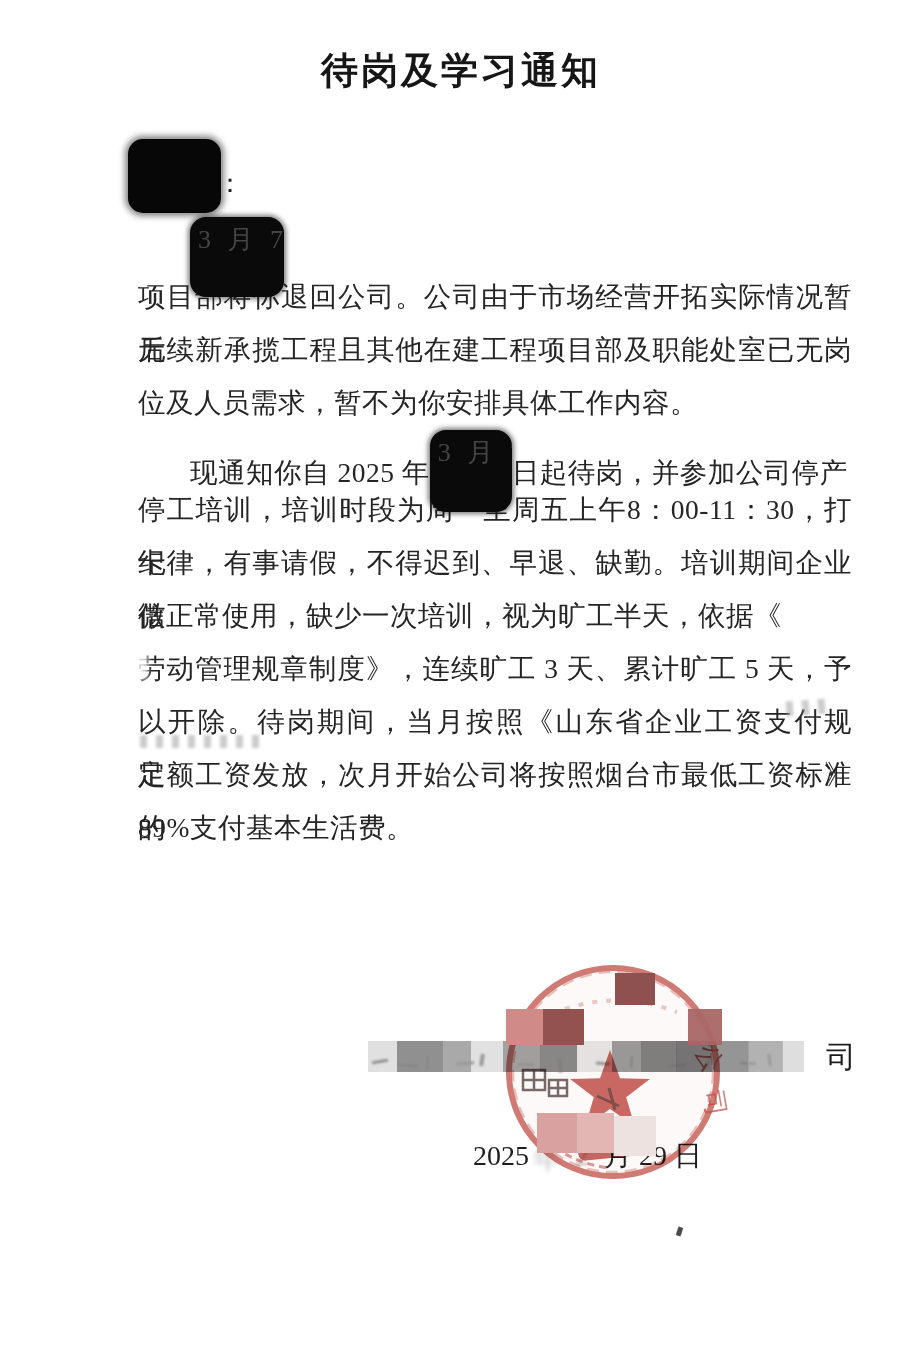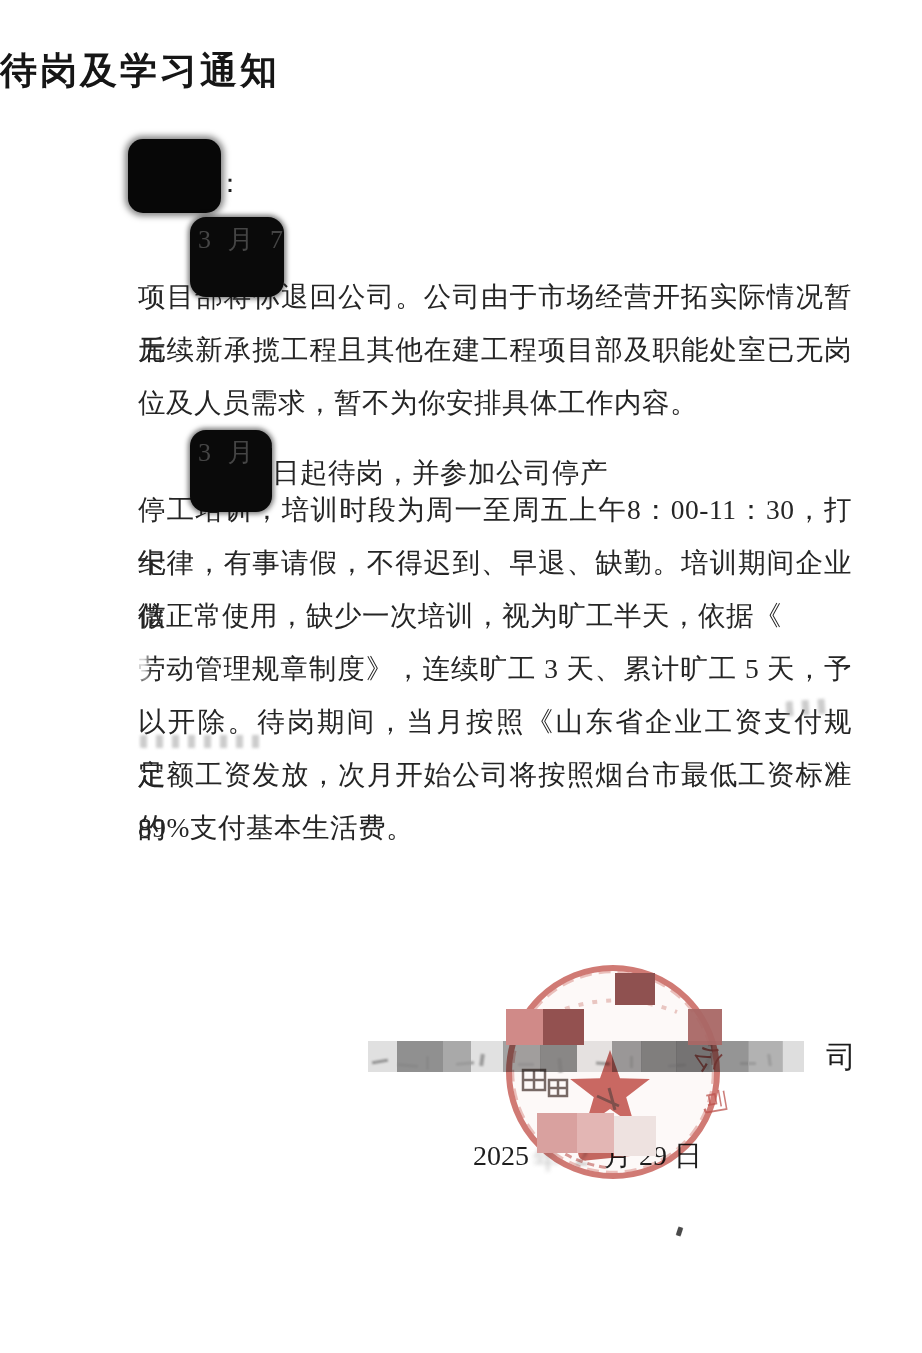--- a/index.html
+++ b/index.html
@@ -1,19 +1,19 @@
 <!DOCTYPE html>
 <html><head>
 <meta charset="utf-8">
 <style>
   html,body{margin:0;padding:0;}
   body{width:922px;height:1353px;background:#ffffff;position:relative;overflow:hidden;
        font-family:"Liberation Serif","DejaVu Serif",serif;color:#222;}
   #page{position:absolute;inset:0;background:#ffffff;}
-  .title{position:absolute;top:46px;left:0;width:922px;
+  .title{position:absolute;top:46px;left:0;width:922px;text-align:center;
          font-size:37px;font-weight:bold;letter-spacing:3px;color:#161616;}
   .para{position:absolute;left:138px;width:714px;}
   .line{height:53px;line-height:53px;font-size:27.5px;letter-spacing:0.5px;color:#252525;
         white-space:nowrap;}
   .line.j{text-align:justify;text-align-last:justify;white-space:normal;word-break:break-all;}
   .indent{display:inline-block;width:52px;}
   .rblack{display:inline-block;position:relative;background:#0a0a0a;border-radius:16px;
           box-shadow:0 0 5px 2px rgba(12,12,12,.55);overflow:hidden;}
   .rblack .hint{position:absolute;top:8px;left:8px;color:#454545;font-size:26px;
                 letter-spacing:5px;filter:blur(.6px);white-space:nowrap;line-height:30px;}
@@ -51,21 +51,21 @@
     </div>
 
   <div id="doc-body">
       <div class="para" style="top: 217px; left: 138px; width: 714px;">
         <div class="line"><span class="indent"></span><span class="rblack" style="width: 94px; height: 80px; vertical-align: -32px;"><span class="hint">3 月 7 日,</span></span></div>
         <div class="line j"><span>项目部将你退回公司。公司由于市场经营开拓实际情况暂无</span></div>
         <div class="line j"><span>后续新承揽工程且其他在建工程项目部及职能处室已无岗</span></div>
         <div class="line"><span>位及人员需求，暂不为你安排具体工作内容。</span></div>
       </div>
       <div class="para" style="top: 430px; left: 138px; width: 714px;">
-        <div class="line"><span class="indent"></span><span class="rblack" style="width: 82px; height: 82px; vertical-align: -30px;"><span class="hint">3 月 7</span></span><span>日起待岗，并参加公司停产</span></div>
+        <div class="line"><span class="indent"></span><span>现通知你自 2025 年</span><span class="rblack" style="width: 82px; height: 82px; vertical-align: -30px;"><span class="hint">3 月 7</span></span><span>日起待岗，并参加公司停产</span></div>
         <div class="line j"><span>停工培训，培训时段为周一至周五上午8：00-11：30，打卡</span></div>
         <div class="line j"><span>纪律，有事请假，不得迟到、早退、缺勤。培训期间企业微</span></div>
         <div class="line"><span>信正常使用，缺少一次培训，视为旷工半天，依据《</span></div>
         <div class="line j"><span class="partial">劳<span class="wipe"></span></span><span>动管理规章制度》，连续旷工 3 天、累计旷工 5 天，予</span></div>
         <div class="line j"><span>以开除。待岗期间，当月按照《山东省企业工资支付规定》</span></div>
         <div class="line j"><span>足额工资发放，次月开始公司将按照烟台市最低工资标准的</span></div>
         <div class="line"><span>89%支付基本生活费。</span></div>
       </div>
     </div>
 

